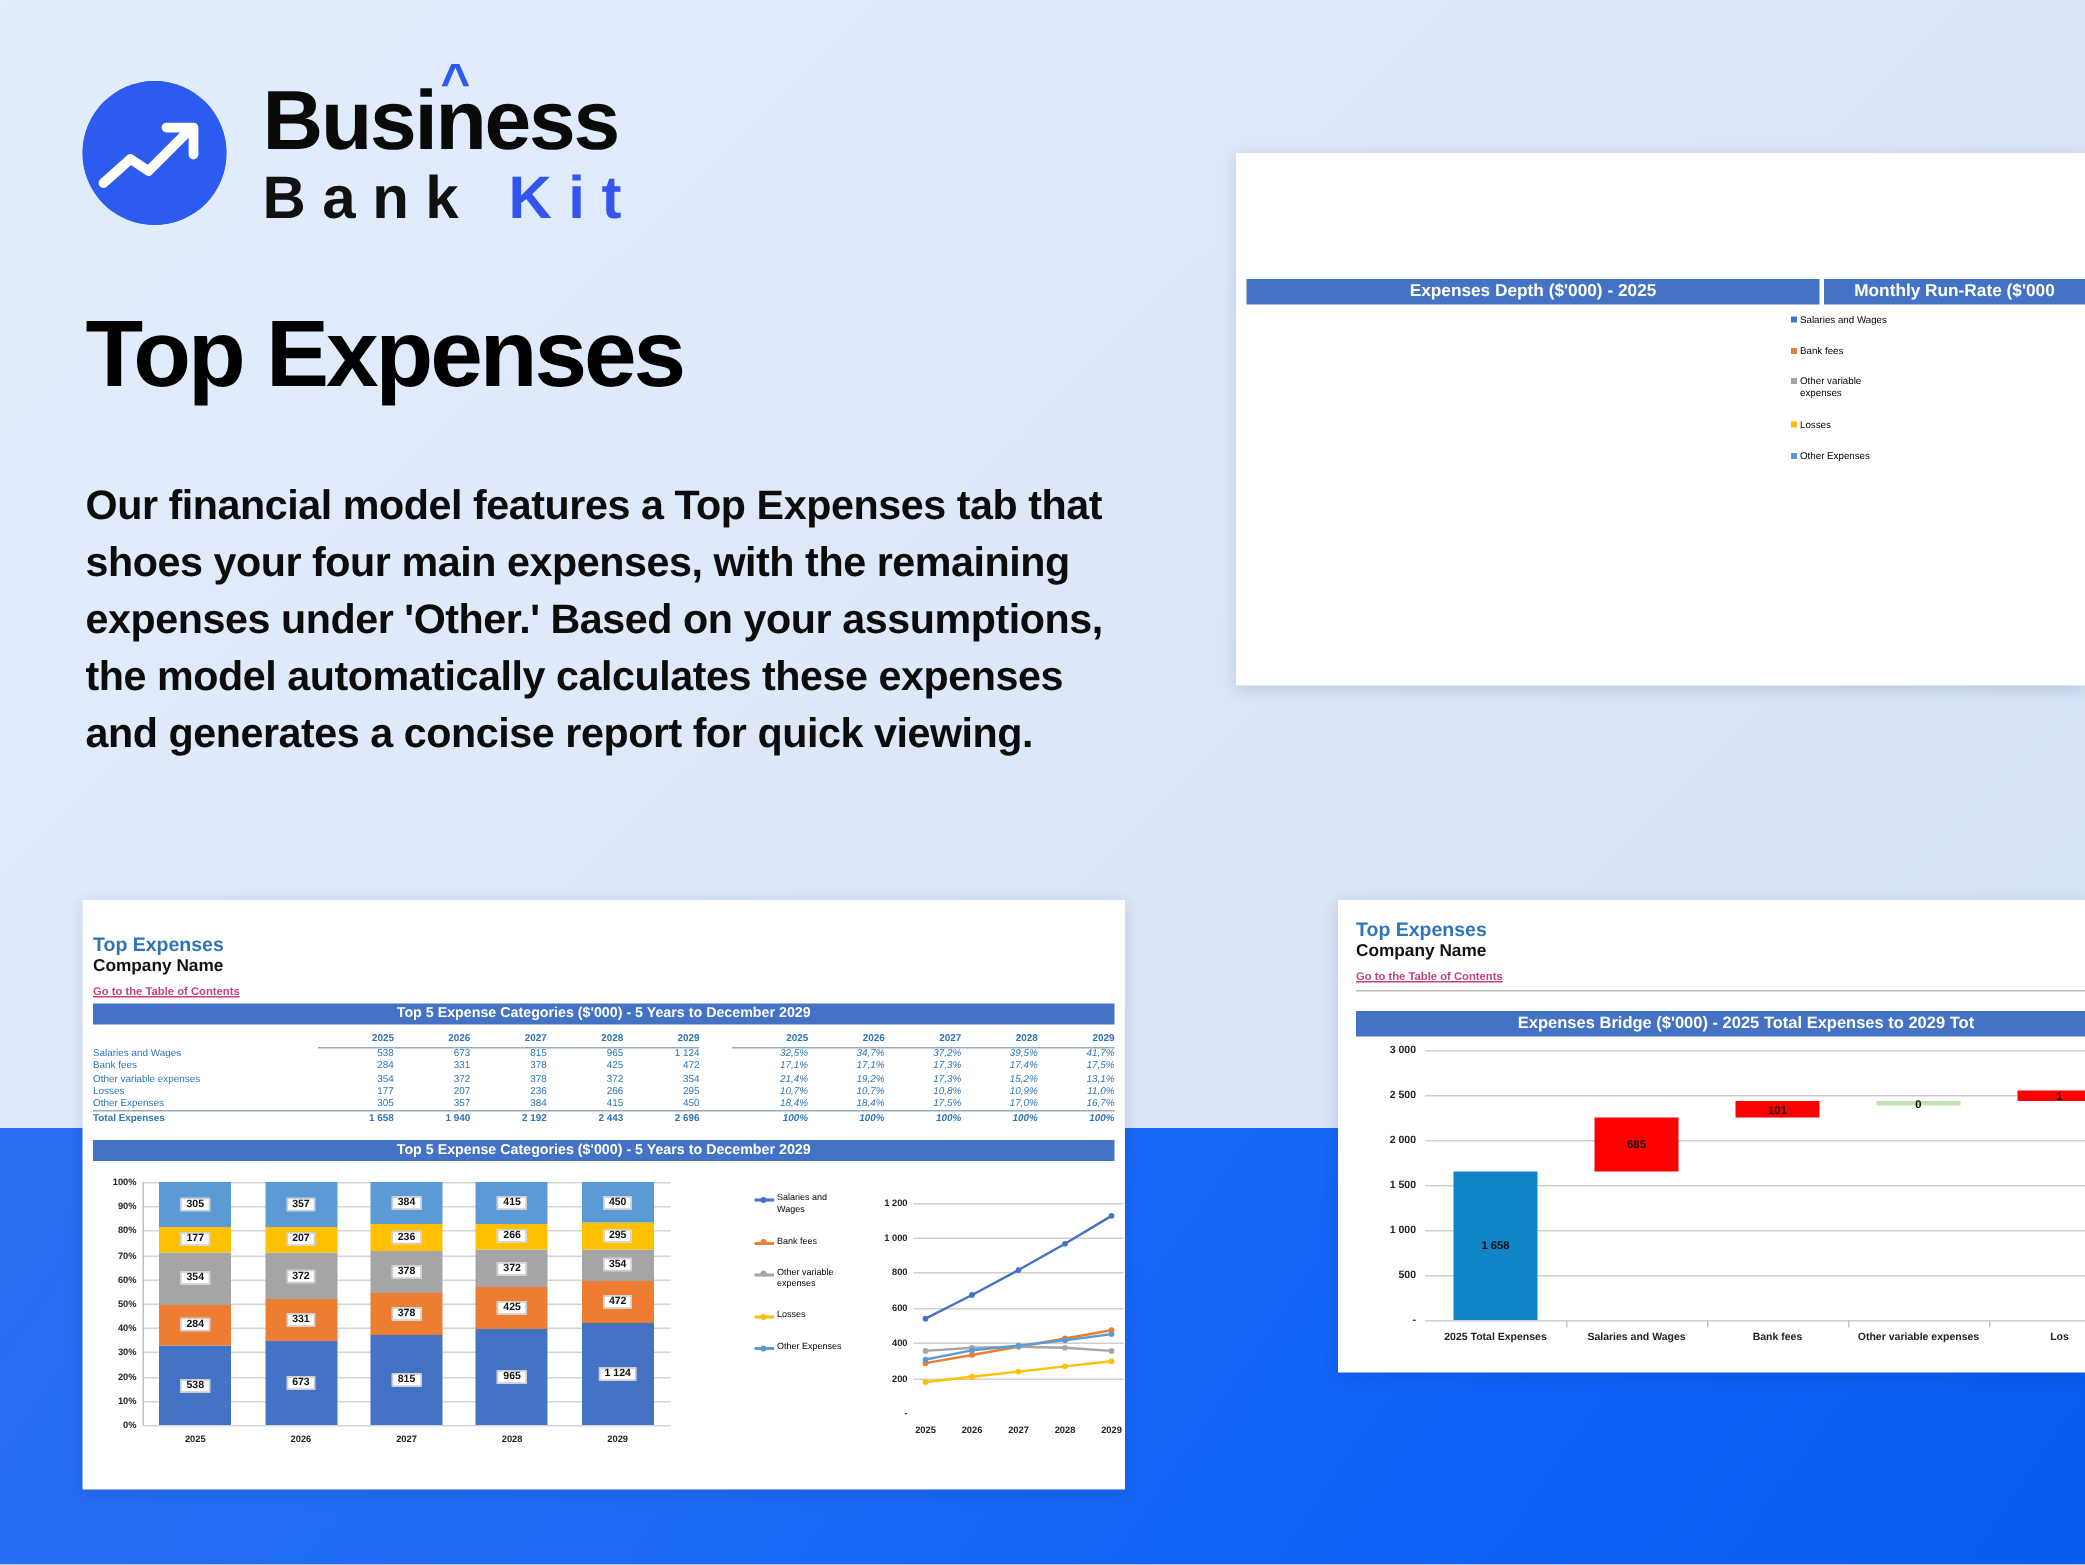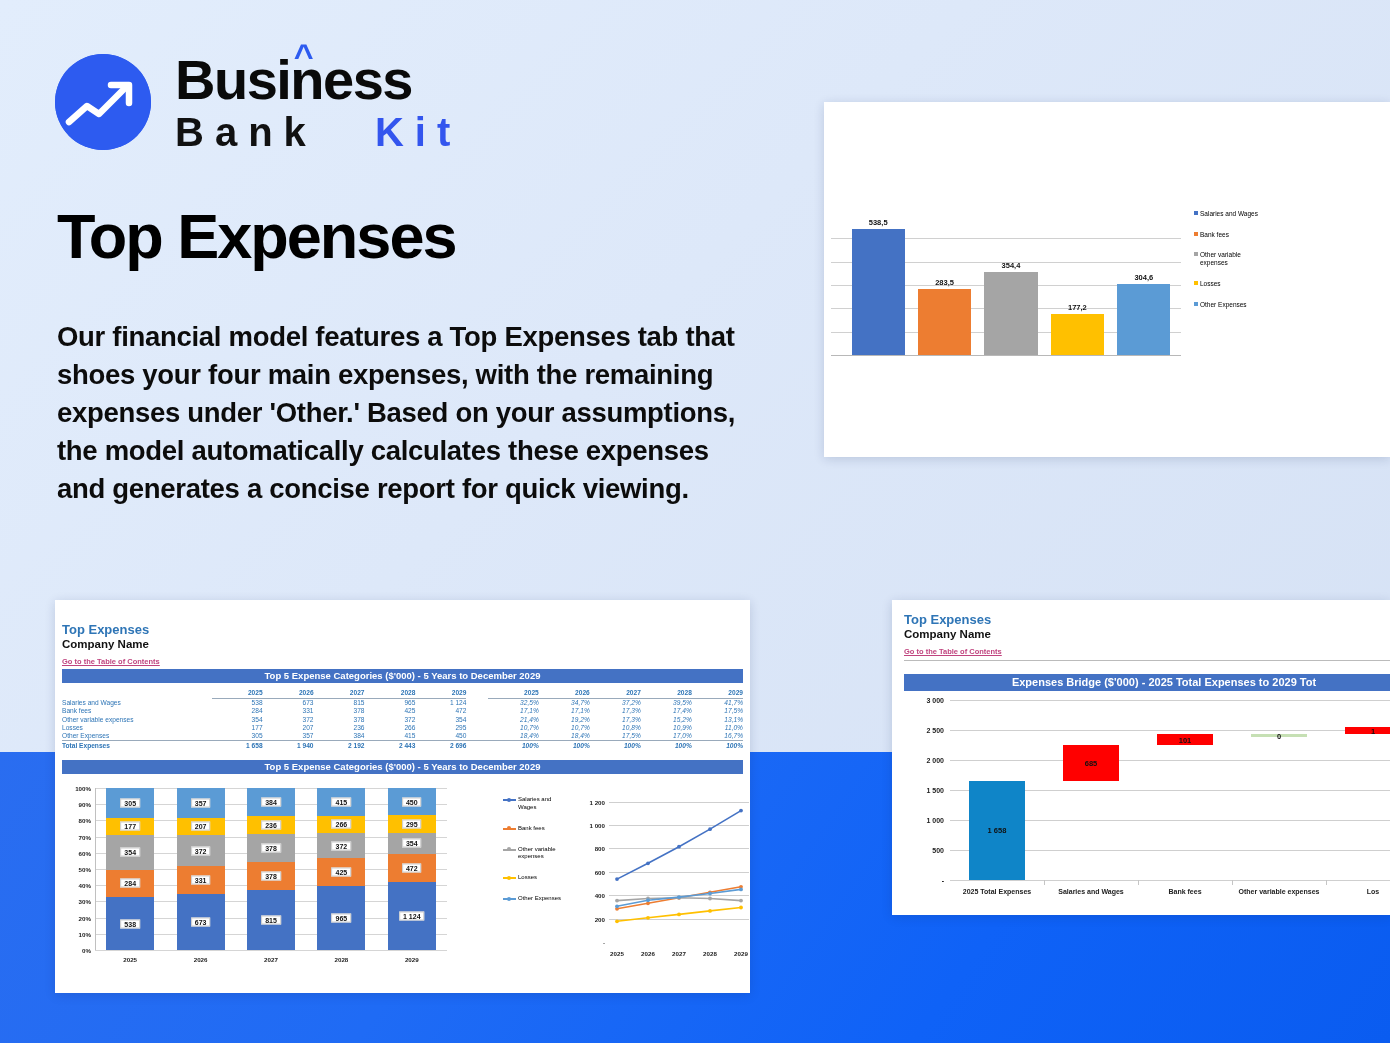--- a/index.html
+++ b/index.html
@@ -34,21 +34,21 @@
     color: #0a0a0a; position: relative; display: inline-block;
   }
   #logo-caret {
     position: absolute; right: 100px; top: -14px;
     font-size: 34px; color: #2d5bf0; font-weight: bold;
   }
   #logo-line2 {
     font-size: 40px; font-weight: bold; letter-spacing: 11px;
     margin-top: 4px; color: #111;
   }
-  #logo-line2 .kit { color: #3355ee; margin-left: 36px; }
+  #logo-line2 .kit { color: #3355ee; }
 
   
   #headline {
     position: absolute; left: 57px; top: 200px;
     font-size: 63px; font-weight: bold; letter-spacing: -2px; color: #000;
   }
   #body-copy {
     position: absolute; left: 57px; top: 318px; width: 700px;
     font-size: 27.5px; line-height: 1.38; font-weight: bold; color: #0c0c0c;
     letter-spacing: -0.3px;
@@ -171,39 +171,25 @@
     <div id="logo-line2">
       <span>Bank </span><span class="kit">Kit</span>
     </div>
   </div>
 </div>
 
 <h1 id="headline">Top Expenses</h1>
 <p id="body-copy">Our financial model features a Top Expenses tab that shoes your four main expenses, with the remaining expenses under 'Other.' Based on your assumptions, the model automatically calculates these expenses and generates a concise report for quick viewing.</p>
 
 <div class="panel" id="panel-a">
-
-  <div id="a-chart">
-      <div style="position:absolute;left:0;top:124.66666666666667px;width:350px;height:1px;background:#d0d0d0;"></div>
-      <div style="position:absolute;left:0;top:101.33333333333334px;width:350px;height:1px;background:#d0d0d0;"></div>
-      <div style="position:absolute;left:0;top:78px;width:350px;height:1px;background:#d0d0d0;"></div>
-      <div style="position:absolute;left:0;top:54.66666666666667px;width:350px;height:1px;background:#d0d0d0;"></div>
-      <div style="position:absolute;left:0;top:31.33333333333333px;width:350px;height:1px;background:#d0d0d0;"></div>
-      <div style="position:absolute;left:0;top:148px;width:350px;height:1px;background:#b8b8b8;"></div>
-      <div style="position:absolute;left:20.64px;top:22.35000000000001px;width:53.120000000000005px;height:125.64999999999999px;background:#4472c4;"></div>
-      <div class="bar-val" style="left:20.64px;top:11.350000000000009px;width:53.120000000000005px;">538,5</div>
-      <div style="position:absolute;left:87.04px;top:81.85000000000001px;width:53.120000000000005px;height:66.14999999999999px;background:#ed7d31;"></div>
-      <div class="bar-val" style="left:87.04px;top:70.85000000000001px;width:53.120000000000005px;">283,5</div>
-      <div style="position:absolute;left:153.44px;top:65.30666666666667px;width:53.120000000000005px;height:82.69333333333333px;background:#a5a5a5;"></div>
-      <div class="bar-val" style="left:153.44px;top:54.30666666666667px;width:53.120000000000005px;">354,4</div>
-      <div style="position:absolute;left:219.84000000000003px;top:106.65333333333334px;width:53.120000000000005px;height:41.346666666666664px;background:#ffc000;"></div>
-      <div class="bar-val" style="left:219.84000000000003px;top:95.65333333333334px;width:53.120000000000005px;">177,2</div>
-      <div style="position:absolute;left:286.24px;top:76.92666666666666px;width:53.120000000000005px;height:71.07333333333334px;background:#5b9bd5;"></div>
-      <div class="bar-val" style="left:286.24px;top:65.92666666666666px;width:53.120000000000005px;">304,6</div>
-    </div>
+  <div class="band-row">
+    <div class="band" id="a-band1">Expenses Depth ($'000) - 2025</div>
+    <div class="band" id="a-band2">Monthly Run-Rate ($'000</div>
+  </div>
+
   <div id="a-legend">
       <div class="li">
         <span class="sw" style="background:#4472c4;"></span>
         <span style="line-height:1.25;">Salaries and Wages</span>
       </div>
       <div class="li">
         <span class="sw" style="background:#ed7d31;"></span>
         <span style="line-height:1.25;">Bank fees</span>
       </div>
       <div class="li">

